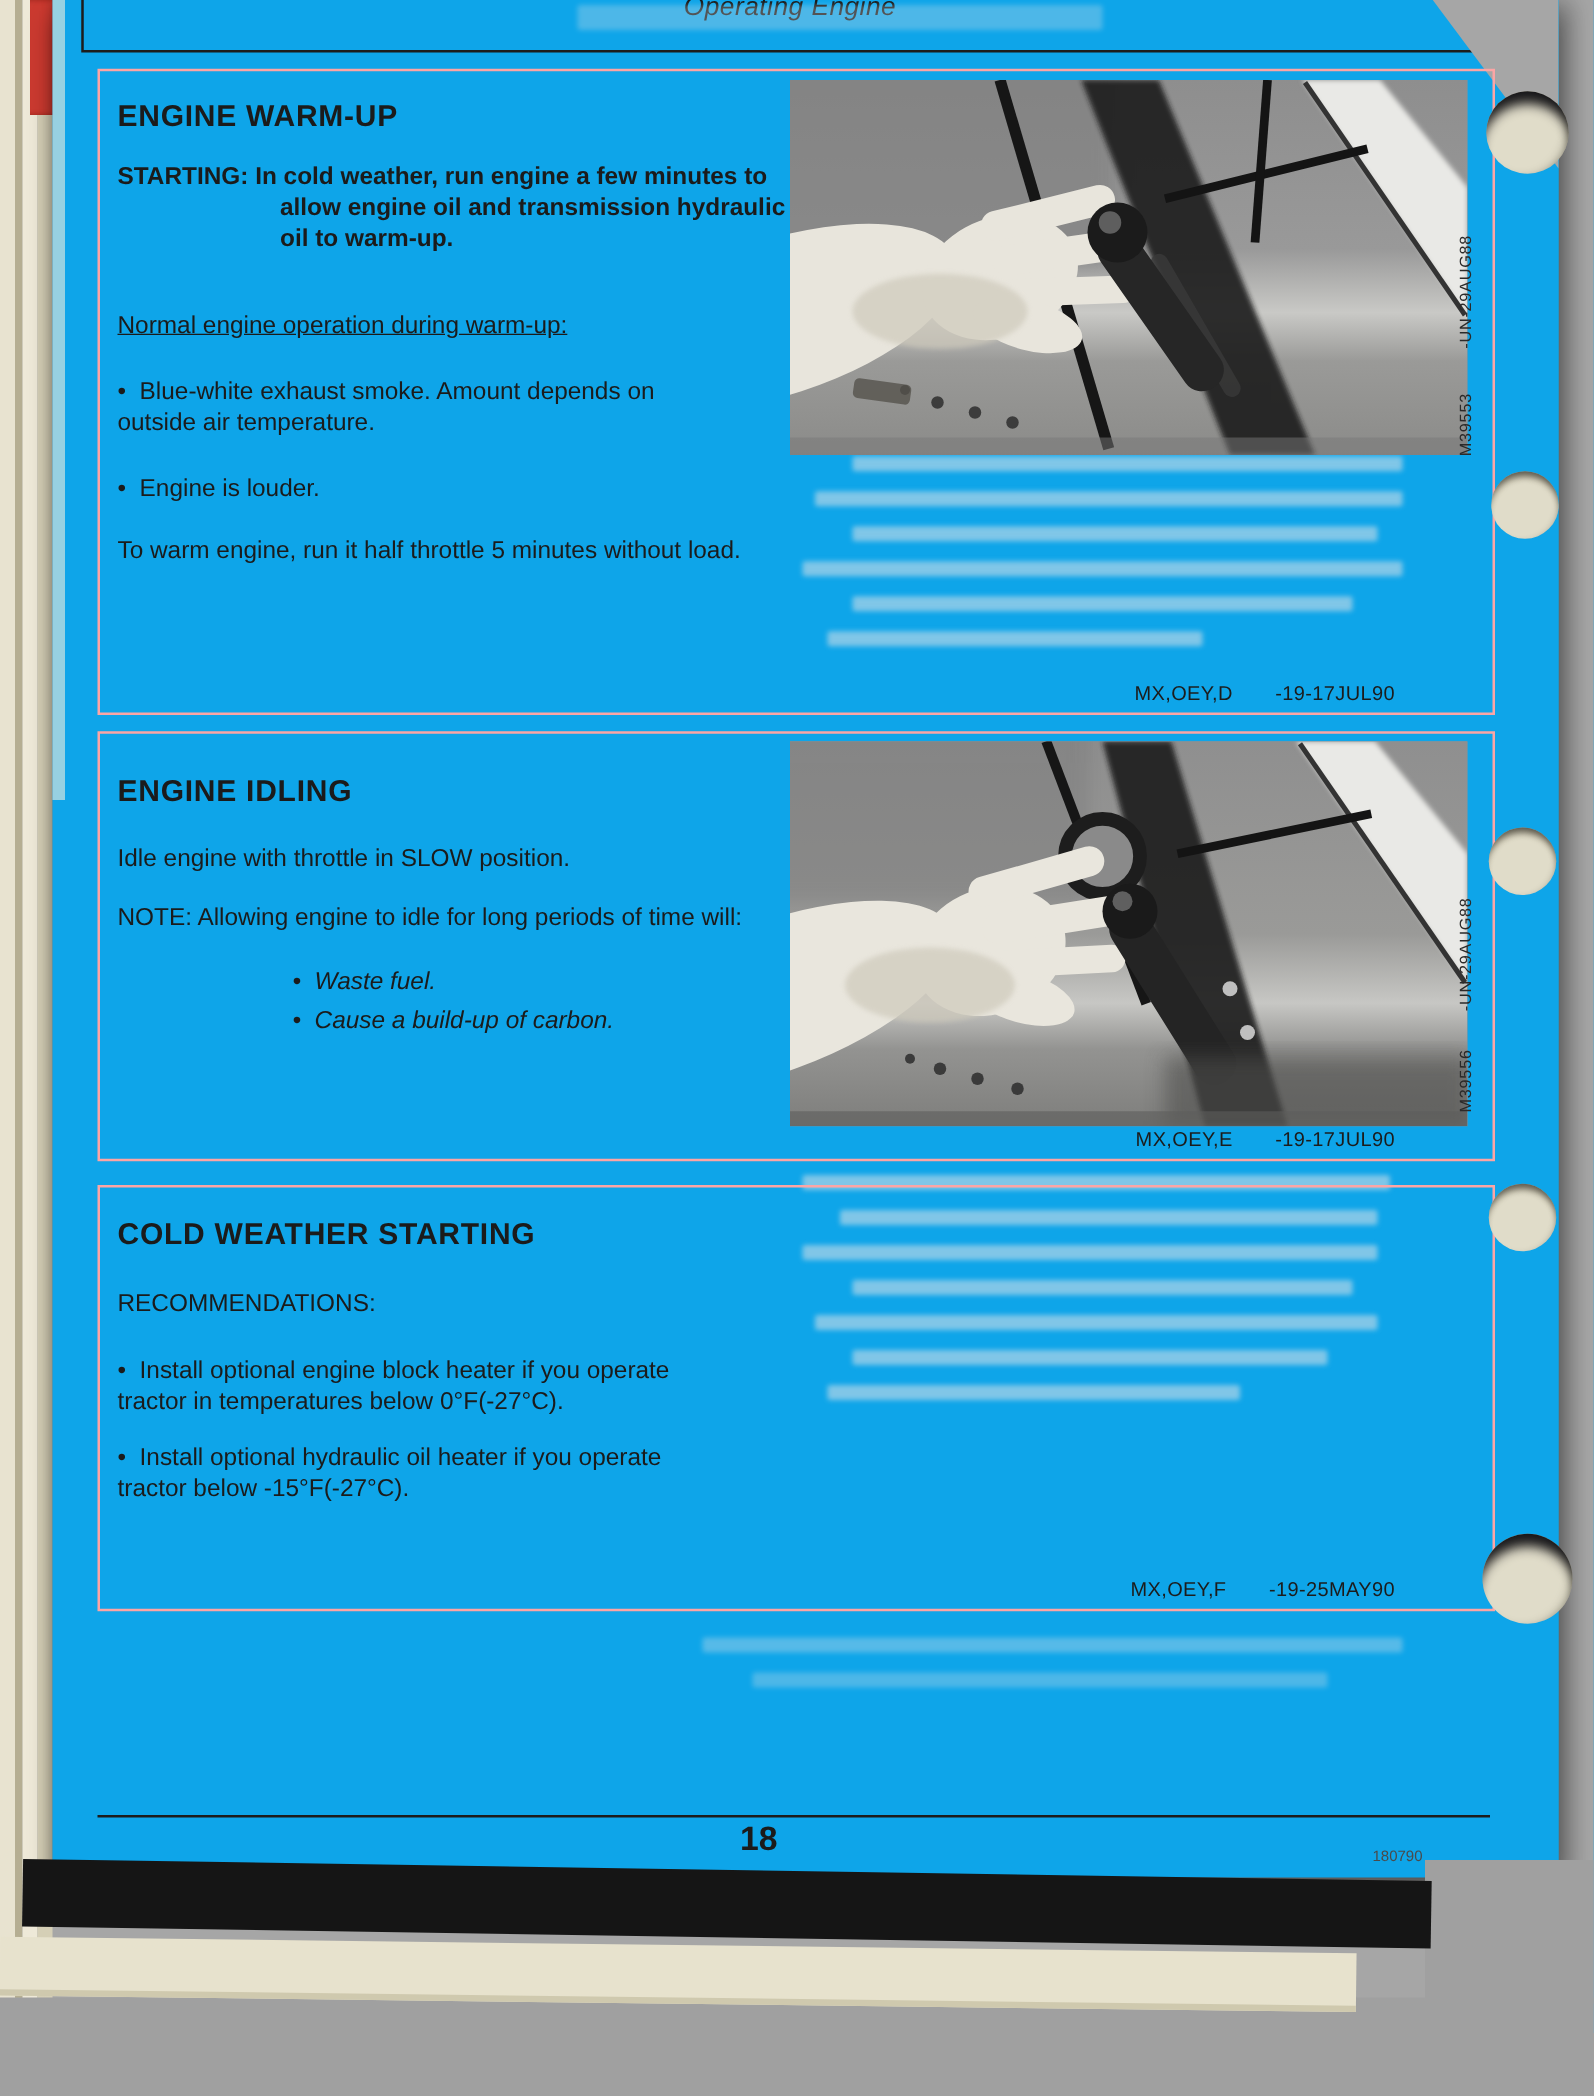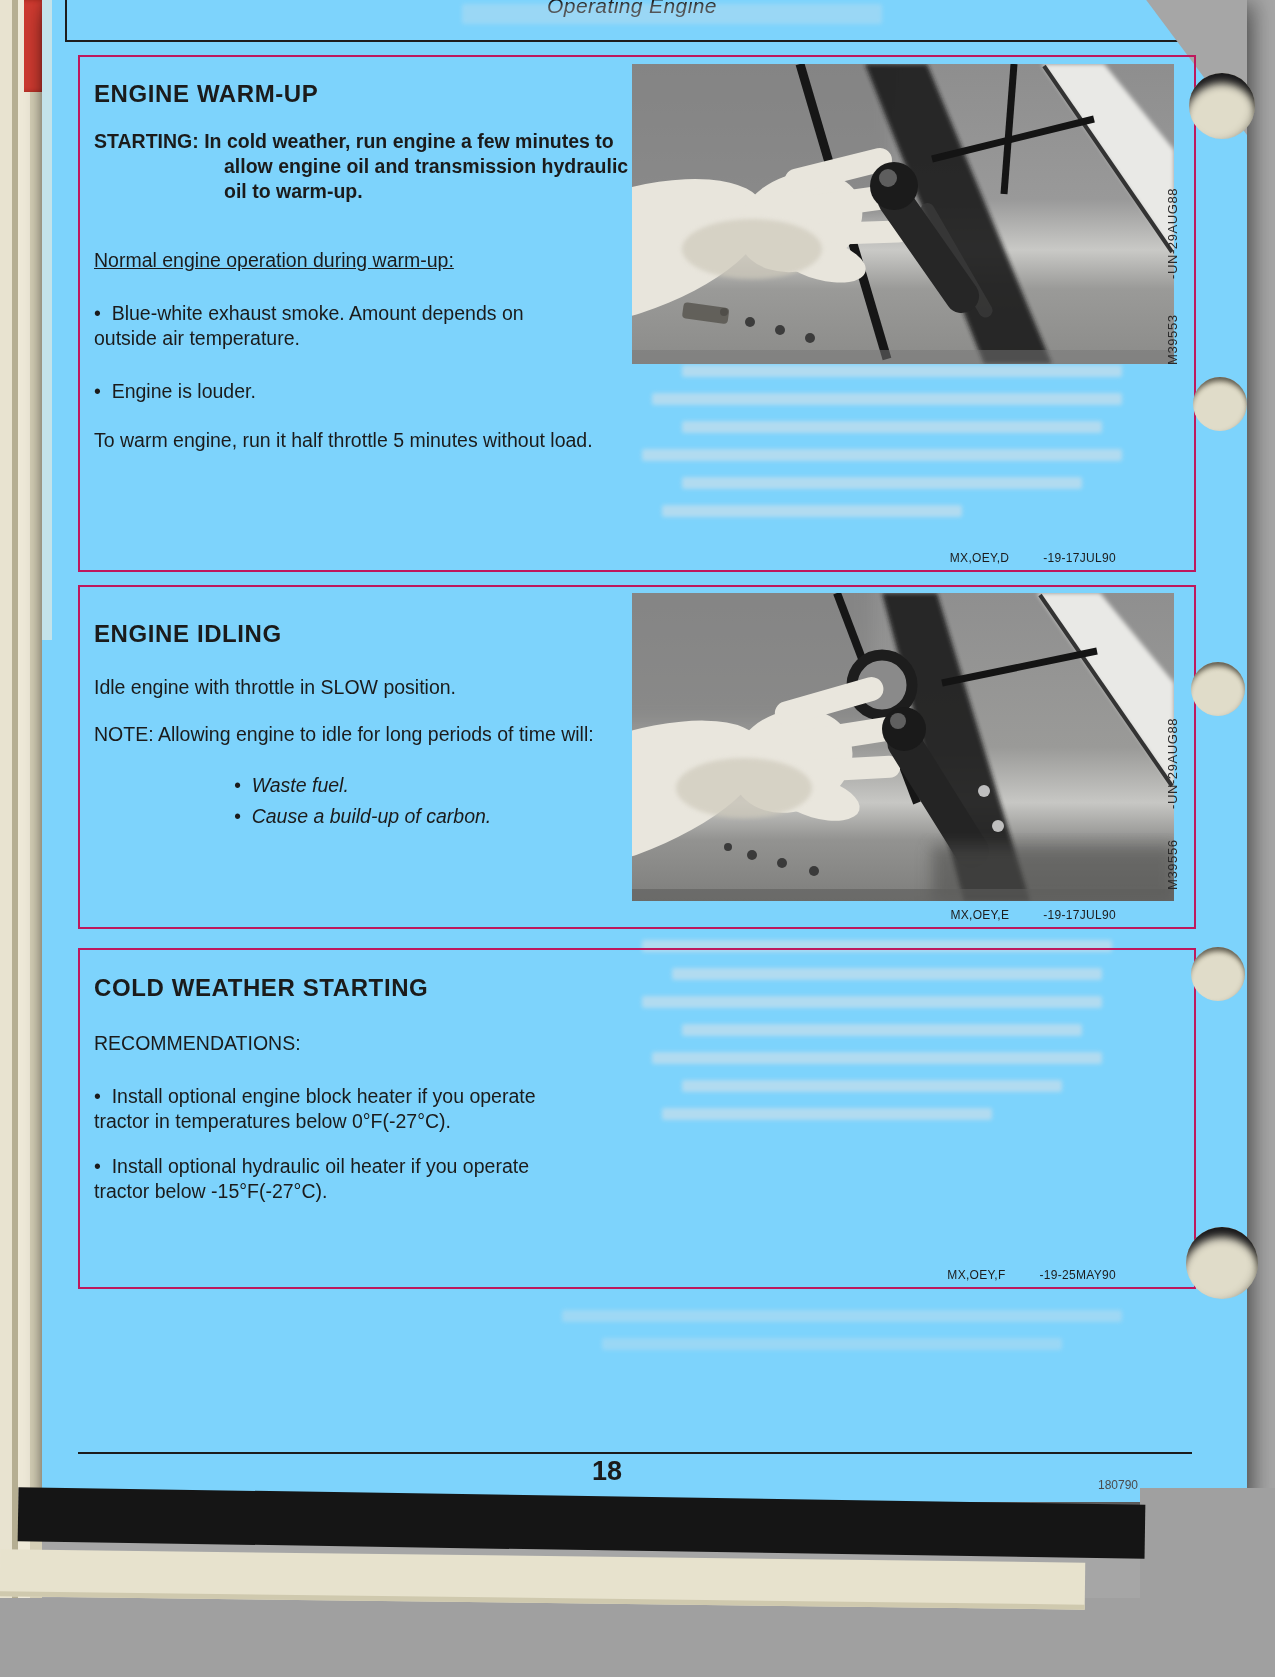--- a/index.html
+++ b/index.html
@@ -12,36 +12,36 @@
   
   .strip{position:absolute;top:0;height:1610px;}
   .s1{left:0;width:12px;background:#e8e3d0;}
   .s2{left:12px;width:6px;background:#b5ae92;}
   .s3{left:18px;width:12px;background:#eee9d8;}
   .s4{left:30px;width:12px;background:#d5cfb6;}
   .red-tab{position:absolute;left:24px;top:0;width:24px;height:92px;background:#cb3a30;box-shadow:inset -4px 0 4px rgba(90,10,5,.45);}
   
   .page{
     position:absolute;left:42px;top:0;width:1205px;height:1502px;
-    background:#7dd3fc;
+    background:#0ea5e9;
     box-shadow:10px 0 18px rgba(0,0,0,.28), -3px 0 6px rgba(0,0,0,.12), 0 14px 18px rgba(0,0,0,.35);
   }
   .page-inner-edge{position:absolute;left:0;top:0;width:10px;height:640px;background:#f4efdd;opacity:.6;}
   .corner-cut{position:absolute;right:0;top:0;width:105px;height:135px;background:#a6a6a6;clip-path:polygon(4% 0,100% 0,100% 100%);}
   
   .header-box{
     position:absolute;left:23px;top:-14px;width:1130px;height:52px;
     border:2px solid #1d1d1d;background:transparent;
   }
   .header-title{
     position:absolute;left:0;top:6px;width:100%;text-align:center;
     font-style:italic;font-size:21px;letter-spacing:.4px;color:#171717;
   }
   
-  .cbox{position:absolute;left:36px;width:1114px;border:2px solid #be185d;background:transparent;z-index:2;}
+  .cbox{position:absolute;left:36px;width:1114px;border:2px solid #fca5a5;background:transparent;z-index:2;}
   .box1{top:55px;height:513px;}
   .box2{top:585px;height:340px;}
   .box3{top:948px;height:337px;}
   .text-col{position:absolute;left:14px;top:0;width:548px;font-size:19.5px;line-height:25px;}
   .sec-title{font-size:24px;font-weight:bold;letter-spacing:.6px;line-height:26px;margin:0;}
   .box1 .sec-title{margin-top:24px;}
   .box2 .sec-title{margin-top:34px;}
   .box3 .sec-title{margin-top:25px;}
   p{margin:0;}
   .hang-imp{margin-top:22px;font-weight:bold;padding-left:130px;text-indent:-130px;max-width:478px;}
@@ -63,21 +63,21 @@
   .photo{position:absolute;left:552px;width:542px;background:#919191;overflow:hidden;}
   .photo1{top:7px;height:300px;}
   .photo2{top:6px;height:308px;}
   .photo svg{display:block;width:100%;height:100%;}
   
   .vlabel{
     position:absolute;height:14px;line-height:14px;font-size:13px;letter-spacing:.6px;
     color:#2a2a2a;white-space:nowrap;transform:rotate(-90deg);transform-origin:0 100%;
   }
   
-  .cap{position:absolute;right:78px;bottom:5px;font-size:12px;letter-spacing:.3px;color:#1c1c1c;}
+  .cap{position:absolute;right:78px;bottom:5px;font-size:16px;letter-spacing:.3px;color:#1c1c1c;}
   .cap .cap-date{margin-left:34px;}
   
   .footer-rule{position:absolute;left:36px;top:1452px;width:1114px;height:2px;background:#1c1c1c;}
   .page-number{position:absolute;left:535px;top:1456px;width:60px;text-align:center;font-size:27px;font-weight:bold;}
   .footer-code{position:absolute;left:1030px;top:1478px;width:66px;text-align:right;font-size:12px;color:#4a4a4a;}
   
   .ghost{position:absolute;height:12px;background:#dde2e7;opacity:.55;filter:blur(2px);border-radius:2px;z-index:1;}
   
   .hole{position:absolute;border-radius:50%;background:radial-gradient(circle at 50% 62%, #e0dcc9 55%, #d2ccb5 85%);z-index:5;}
   .hole-strong{box-shadow:inset 0 15px 9px -5px rgba(10,10,14,.92), inset -5px 0 8px -4px rgba(50,48,35,.5);}

